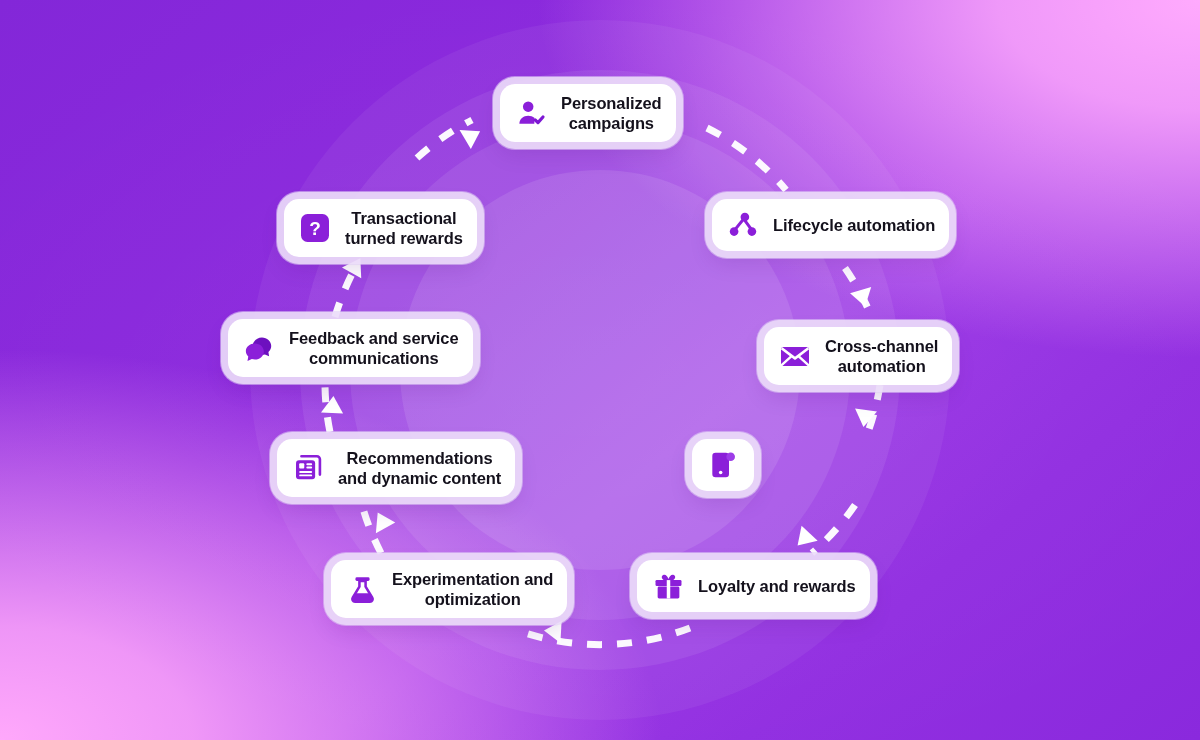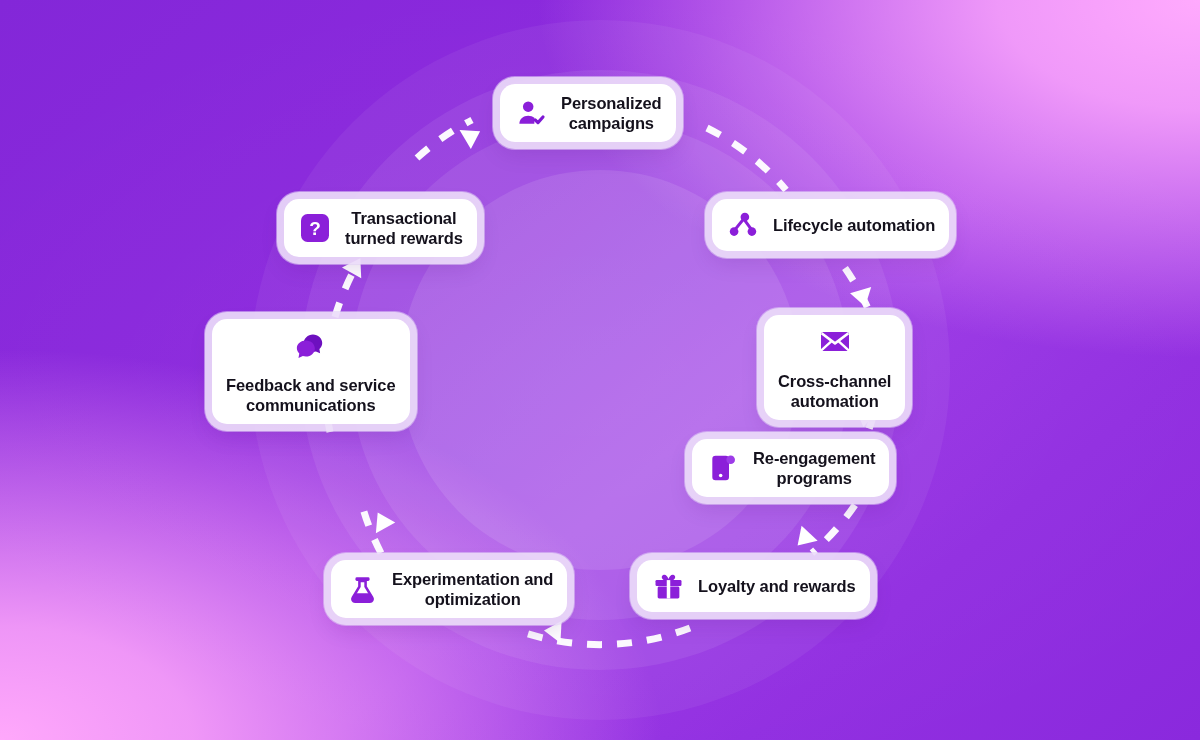--- a/index.html
+++ b/index.html
@@ -80,26 +80,26 @@
     flex: 0 0 34px;
     display: flex;
     align-items: center;
     justify-content: center;
   }
   .card-icon svg { display: block; }
 
   
   #card-onboarding      { left: 500px; top: 84px;  }
   #card-lifecycle       { left: 676px; top: 199px; margin-left: 36px; }
-  #card-crosschannel    { left: 764px; top: 315px; flex-direction: column; }
+  #card-crosschannel    { left: 764px; top: 327px; }
   #card-reengagement    { left: 692px; top: 439px; }
   #card-loyalty         { left: 637px; top: 560px; }
   #card-experimentation { left: 331px; top: 560px; }
   #card-recommend       { left: 277px; top: 439px; }
-  #card-feedback        { left: 212px; top: 319px; flex-direction: column; }
+  #card-feedback        { left: 228px; top: 319px; }
   #card-transactional   { left: 284px; top: 199px; }
 </style>
 </head>
 <body>
 
 <div id="stage">
 
   <div id="bg"></div>
   <div id="bg-tint"></div>
 
@@ -191,24 +191,20 @@
     </span>
   </div>
 
   <div class="card" id="card-reengagement">
     <span class="card-icon">
       <svg width="30" height="30" viewBox="0 0 32 32">
         <path d="M8 3h11a3.4 3.4 0 0 1 3.4 3.4v19.2A3.4 3.4 0 0 1 19 29H8a3.4 3.4 0 0 1-3.4-3.4V6.4A3.4 3.4 0 0 1 8 3z" fill="#8b1fd9"></path>
         <circle cx="13.5" cy="24" r="1.9" fill="#ffffff"></circle>
         <circle cx="24.2" cy="7.2" r="4.6" fill="#9d3ce8"></circle>
       </svg>
-    </span>
-    <span class="card-label two-line">
-      <span>Re-engagement</span><br>
-      <span>programs</span>
     </span>
   </div>
 
   <div class="card" id="card-loyalty">
     <span class="card-icon">
       <svg width="31" height="31" viewBox="0 0 32 32">
         <path d="M10.5 4.2c2.4-1.2 4.3 1.3 5.5 4 1.2-2.7 3.1-5.2 5.5-4 2.2 1.1 1.7 3.9-.6 5.1h-9.8c-2.3-1.2-2.8-4-0.6-5.1z" fill="#8b1fd9"></path>
         <rect x="2.6" y="9.4" width="26.8" height="6.2" rx="1.3" fill="#8b1fd9"></rect>
         <rect x="4.8" y="16" width="22.4" height="12.4" rx="1.5" fill="#8b1fd9"></rect>
         <rect x="14.2" y="9.4" width="3.6" height="19" fill="#ffffff"></rect>
@@ -224,20 +220,37 @@
         <path d="M12.6 6.6v6.3L5.2 25.1c-1.2 2 .2 4.5 2.5 4.5h16.6c2.3 0 3.7-2.5 2.5-4.5l-7.4-12.2V6.6z" fill="none" stroke="#8b1fd9" stroke-width="2.8" stroke-linejoin="round"></path>
         <path d="M8.6 20h14.8l3.4 5.4c1 1.7-.1 3.8-2.1 3.8H7.3c-2 0-3.1-2.1-2.1-3.8z" fill="#8b1fd9"></path>
       </svg>
     </span>
     <span class="card-label two-line">
       <span>Experimentation and</span><br>
       <span>optimization</span>
     </span>
   </div>
 
+  <div class="card" id="card-recommend">
+    <span class="card-icon">
+      <svg width="30" height="30" viewBox="0 0 32 32">
+        <path d="M9 3.5h16.5A3.2 3.2 0 0 1 28.7 6.7V23" fill="none" stroke="#8b1fd9" stroke-width="2.8" stroke-linecap="round" stroke-linejoin="round"></path>
+        <rect x="3.2" y="7.6" width="20.4" height="20.4" rx="3.2" fill="#8b1fd9"></rect>
+        <rect x="6.6" y="11" width="5.4" height="5.4" rx="1" fill="#ffffff"></rect>
+        <rect x="14.2" y="11" width="6.2" height="2.1" rx="1" fill="#ffffff"></rect>
+        <rect x="14.2" y="14.4" width="6.2" height="2.1" rx="1" fill="#ffffff"></rect>
+        <rect x="6.6" y="19.2" width="13.8" height="2.1" rx="1" fill="#ffffff"></rect>
+        <rect x="6.6" y="22.8" width="13.8" height="2.1" rx="1" fill="#ffffff"></rect>
+      </svg>
+    </span>
+    <span class="card-label two-line">
+      <span>Recommendations</span><br>
+      <span>and dynamic content</span>
+    </span>
+  </div>
 
   <div class="card" id="card-feedback">
     <span class="card-icon">
       <svg width="31" height="31" viewBox="0 0 32 32">
         <path d="M18.5 4.6c5.3 0 9.6 3.9 9.6 8.7 0 2.4-1.1 4.6-2.9 6.2l.7 4.5-4.3-1.9c-1 .3-2 .4-3.1.4-5.3 0-9.6-3.9-9.6-8.7 0-4.8 4.3-9.2 9.6-9.2z" fill="#6d10bf"></path>
         <path d="M11.3 10.8c5.1 0 9.2 3.7 9.2 8.3 0 4.6-4.1 8.3-9.2 8.3-1.1 0-2.2-.2-3.2-.5l-4.5 2.1.8-4.8c-1.6-1.5-2.5-3.5-2.5-5.7 0-4.1 4.3-7.7 9.4-7.7z" fill="#8b1fd9"></path>
       </svg>
     </span>
     <span class="card-label two-line">
       <span>Feedback and service</span><br>

